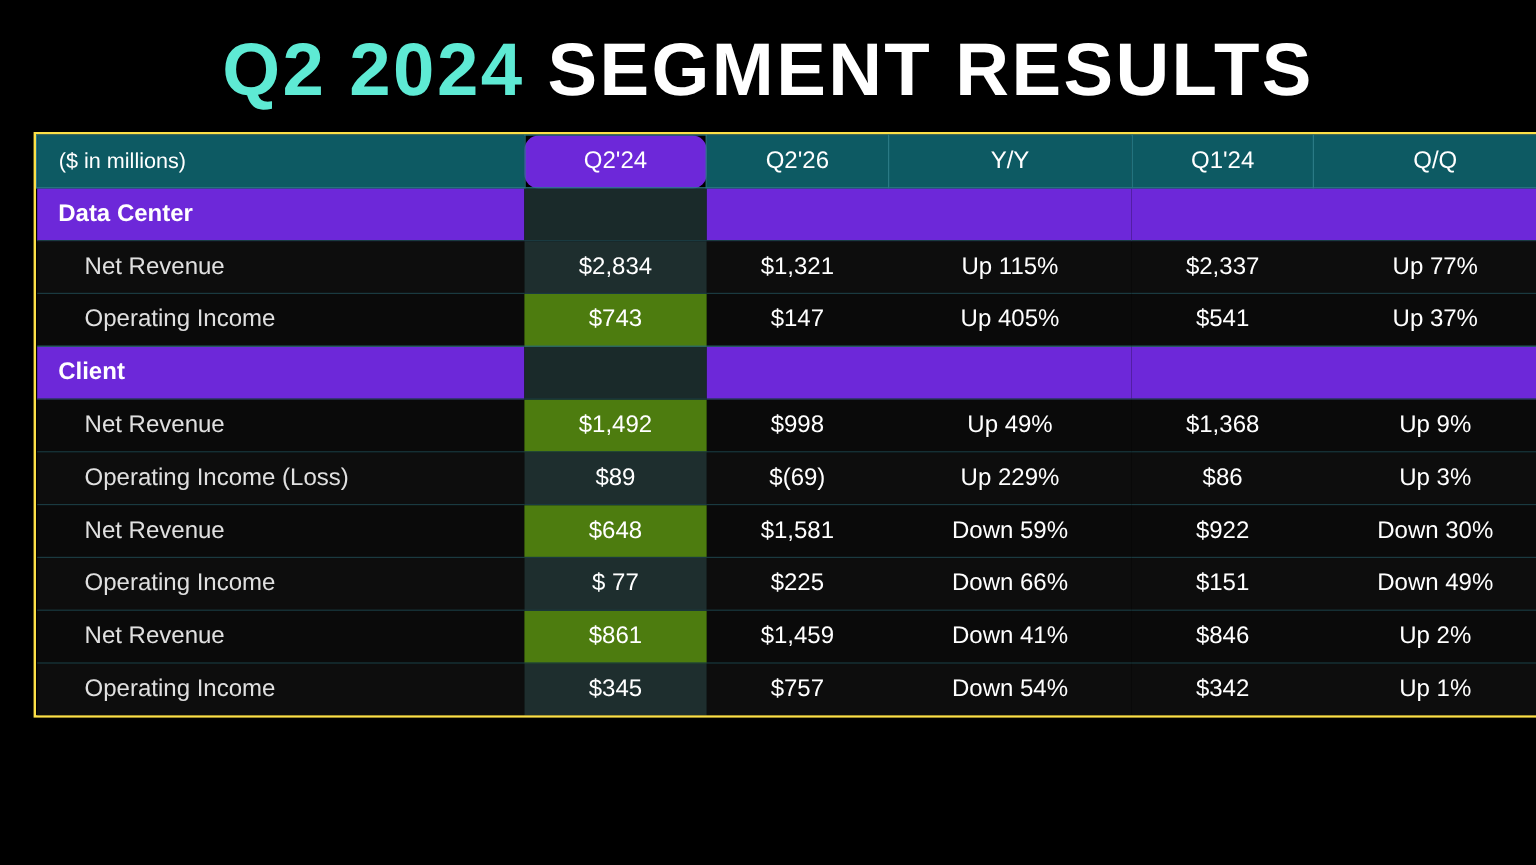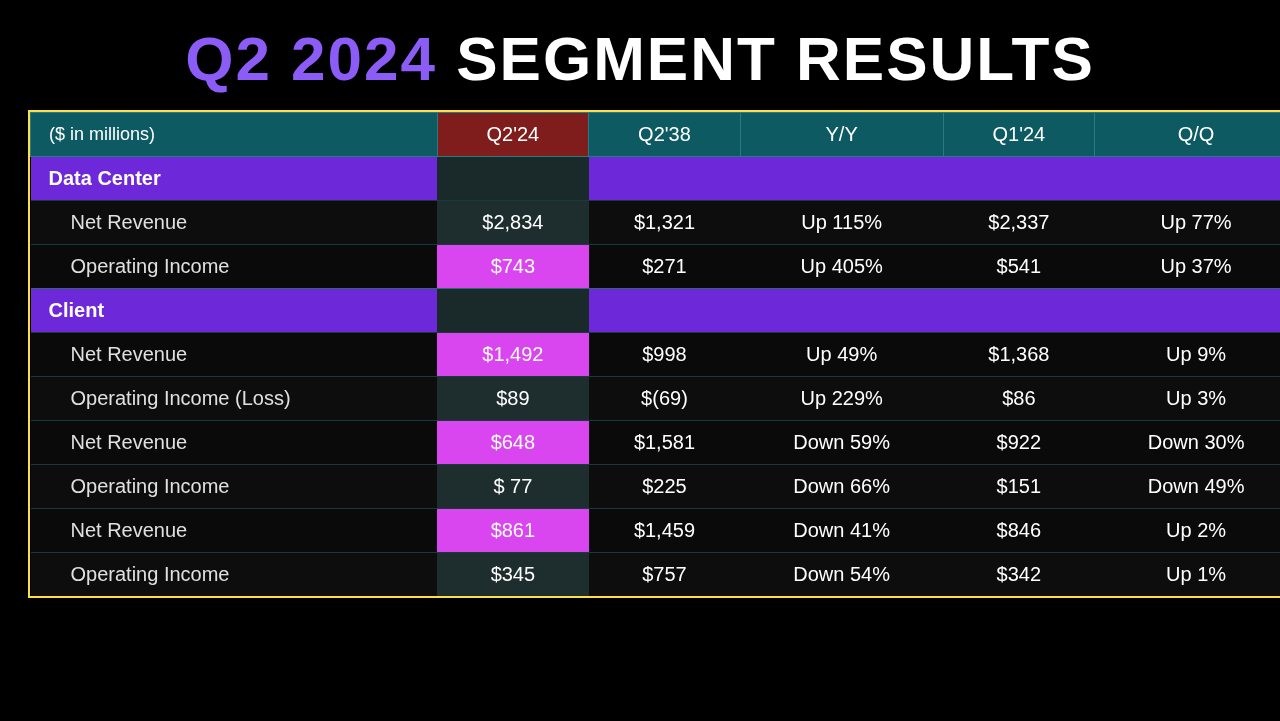--- a/index.html
+++ b/index.html
@@ -24,21 +24,21 @@
     }
 
     #main-title {
       font-size: 62px;
       font-weight: 900;
       letter-spacing: 2px;
       line-height: 1;
     }
 
     .title-highlight {
-      color: #8b5cf6;
+      color: #5eead4;
     }
 
     .title-normal {
       color: #fff;
     }
 
     #table-container {
       width: 1272px;
       border: 2px solid #fde047;
       border-collapse: collapse;
@@ -90,26 +90,27 @@
 
     tr.data-row td:first-child {
       text-align: left;
       padding-left: 40px;
       color: #e0e0e0;
     }
 
     
     tr.data-row td.q2-col,
     thead tr th.q2-col {
-      background-color: #d946ef;
+      background-color: #4d7c0f;
       color: #fff;
     }
 
     thead tr th.q2-col {
-      background-color: #7f1d1d;
+      background-color: #6d28d9;
+      border-radius: 12px;
     }
 
     tr.segment-header td.q2-col {
       background-color: #1a2a2a;
     }
 
     
     tr.data-row:nth-child(even) td {
       background-color: #0d0d0d;
     }
@@ -130,21 +131,21 @@
     <span class="title-highlight">Q2 2024</span><span class="title-normal"> SEGMENT RESULTS</span>
   </h1>
 </div>
 
 <div id="table-container">
   <table>
     <thead>
       <tr>
         <th>($ in millions)</th>
         <th class="q2-col">Q2'24</th>
-        <th>Q2'38</th>
+        <th>Q2'26</th>
         <th>Y/Y</th>
         <th>Q1'24</th>
         <th>Q/Q</th>
       </tr>
     </thead>
     <tbody id="table-body">
     <tr class="segment-header">
           <td>Data Center</td>
           <td class="q2-col"></td>
           <td></td>
@@ -156,21 +157,21 @@
           <td>Net Revenue</td>
           <td class="q2-col">$2,834</td>
           <td>$1,321</td>
           <td>Up 115%</td>
           <td>$2,337</td>
           <td>Up 77%</td>
         </tr>
         <tr class="data-row">
           <td>Operating Income</td>
           <td class="q2-col">$743</td>
-          <td>$271</td>
+          <td>$147</td>
           <td>Up 405%</td>
           <td>$541</td>
           <td>Up 37%</td>
         </tr>
         <tr class="segment-header">
           <td>Client</td>
           <td class="q2-col"></td>
           <td></td>
           <td></td>
           <td></td>

